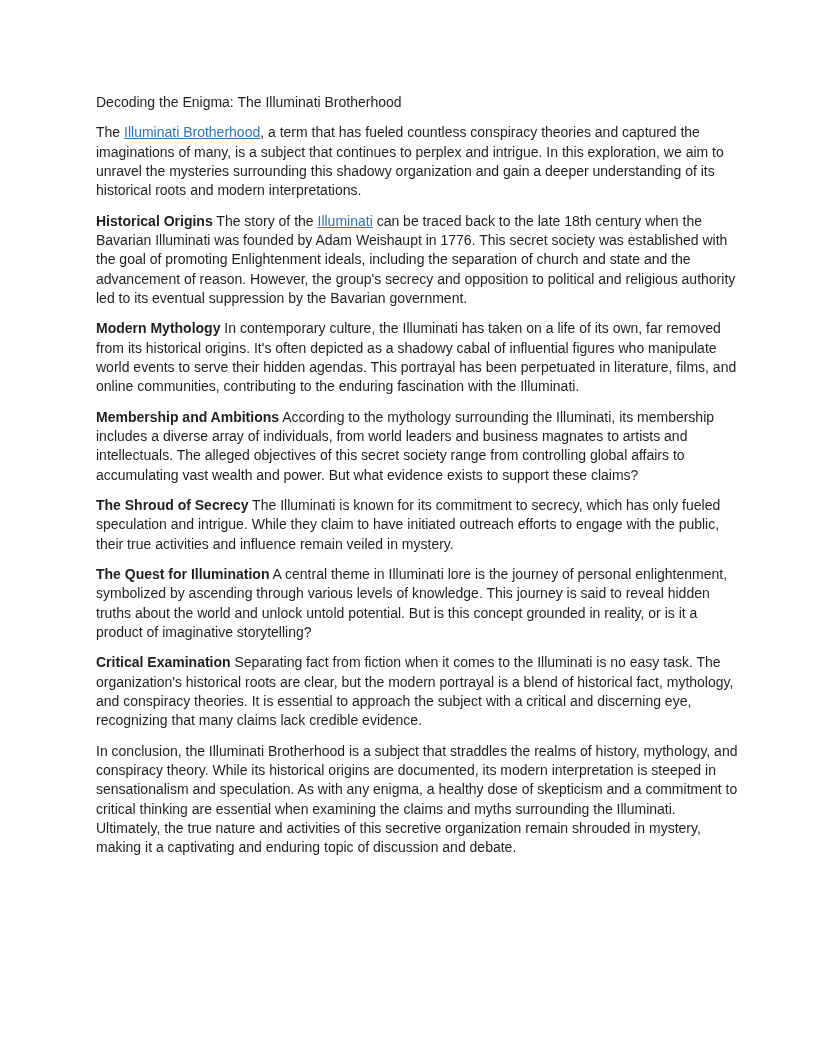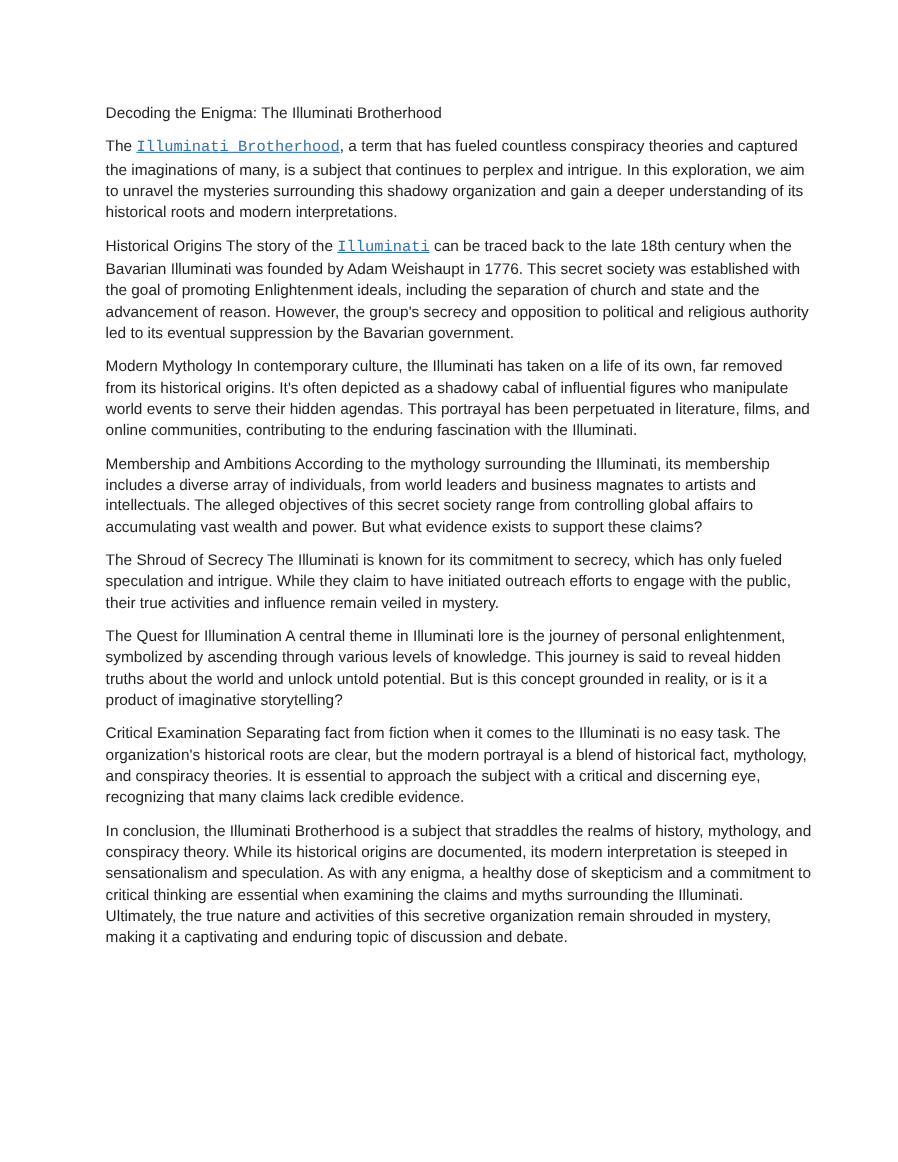--- a/index.html
+++ b/index.html
@@ -21,26 +21,25 @@
     color: var(--text-color);
     overflow: hidden;
   }
   .doc-title {
     margin: 0 0 11px 0;
     font-weight: 400;
   }
   .para {
     margin: 0 0 11px 0;
   }
-  .para strong { font-weight: 400; }
+  .para strong { font-weight: 700; }
   a.doclink {
     color: var(--link-color);
     text-decoration: underline;
     cursor: pointer;
-    font-family: Liberation Mono, monospace;
   }
 </style>
 </head>
 <body>
 
 <div class="page">
   <p class="doc-title">Decoding the Enigma: The Illuminati Brotherhood</p>
   <div>
       <p class="para"><span>The </span><a class="doclink" href="#">Illuminati Brotherhood</a><span>, a term that has fueled countless conspiracy theories and captured the imaginations of many, is a subject that continues to perplex and intrigue. In this exploration, we aim to unravel the mysteries surrounding this shadowy organization and gain a deeper understanding of its historical roots and modern interpretations.</span></p>
       <p class="para"><strong>Historical Origins</strong><span> The story of the </span><a class="doclink" href="#">Illuminati</a><span> can be traced back to the late 18th century when the Bavarian Illuminati was founded by Adam Weishaupt in 1776. This secret society was established with the goal of promoting Enlightenment ideals, including the separation of church and state and the advancement of reason. However, the group's secrecy and opposition to political and religious authority led to its eventual suppression by the Bavarian government.</span></p>

